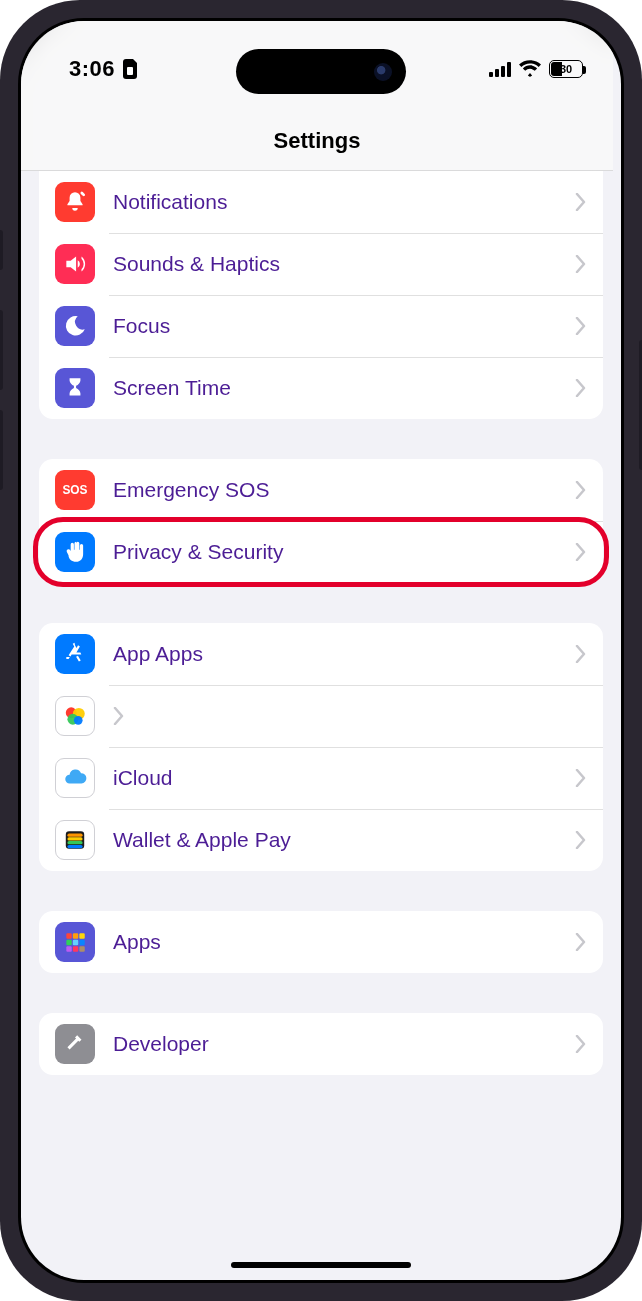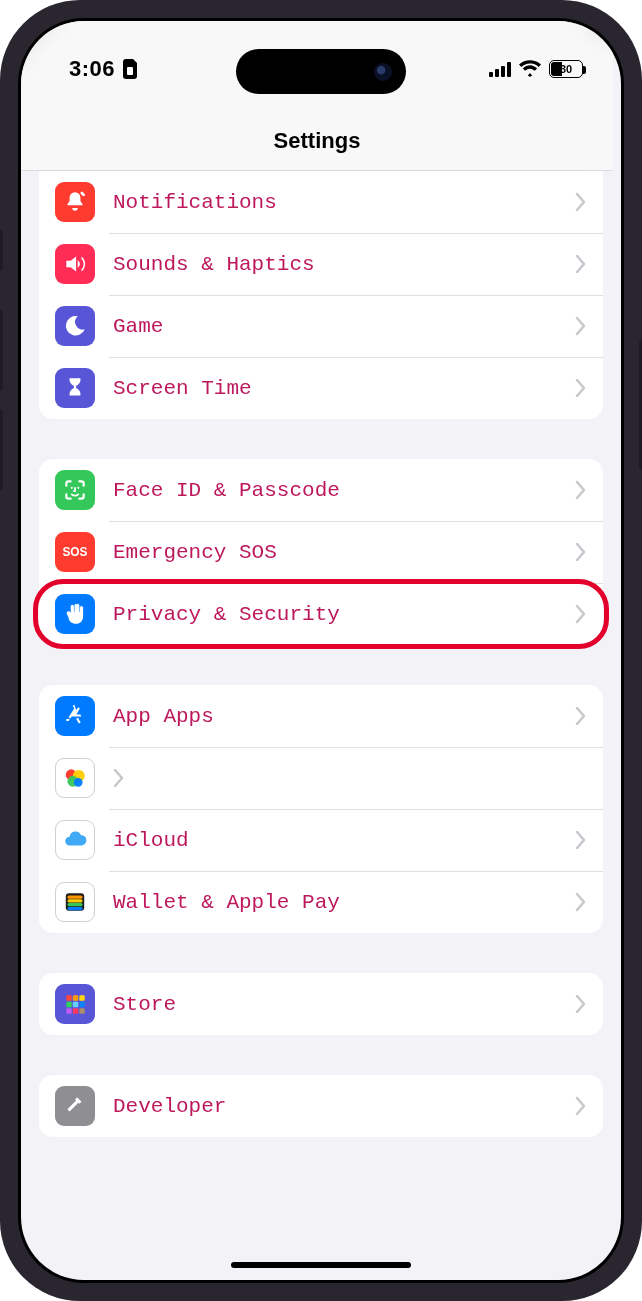--- a/index.html
+++ b/index.html
@@ -110,21 +110,21 @@
     content:"";
     position:absolute; top:0; left:70px; right:0; height:1px;
     background: rgba(0,0,0,0.12);
   }
   .row .icon-box {
     width: 40px; height: 40px; border-radius: 9px;
     display:flex; align-items:center; justify-content:center;
     flex: 0 0 40px; margin-right: 18px;
     color:#fff;
   }
-  .row .label { font-size: 21px; flex: 1 1 auto; color:#be185d;font-family:Liberation Mono, monospace; }
+  .row .label { font-size: 21px; flex: 1 1 auto; color:#4c1d95; }
   .row .chev  { flex: 0 0 auto; color:#c7c7cc; }
   .row .chev svg { width: 12px; height: 18px; display:block; }
 
   
   .row.highlight::after {
     content:"";
     position:absolute;
     top:-4px; bottom:-4px; left:-6px; right:-6px;
     border: 5px solid #e3002b;
     border-radius: 30px;
@@ -224,21 +224,21 @@
                     <use href="#chev"></use>
                   </svg>
                 </div>
               </div>
               <div class="row">
                 <div class="icon-box bg-indigo">
                   <svg width="26" height="26" viewBox="0 0 24 24">
                     <use href="#moon-icon"></use>
                   </svg>
                 </div>
-                <div class="label">Game</div>
+                <div class="label">Focus</div>
                 <div class="chev">
                   <svg viewBox="0 0 10 18">
                     <use href="#chev"></use>
                   </svg>
                 </div>
               </div>
               <div class="row">
                 <div class="icon-box bg-indigo">
                   <svg width="26" height="26" viewBox="0 0 24 24">
                     <use href="#hourglass-icon"></use>
@@ -247,33 +247,20 @@
                 <div class="label">Screen Time</div>
                 <div class="chev">
                   <svg viewBox="0 0 10 18">
                     <use href="#chev"></use>
                   </svg>
                 </div>
               </div>
             </div>
             <div class="group">
               <div class="row">
-                <div class="icon-box bg-green">
-                  <svg width="26" height="26" viewBox="0 0 24 24">
-                    <use href="#faceid-icon"></use>
-                  </svg>
-                </div>
-                <div class="label">Face ID &amp; Passcode</div>
-                <div class="chev">
-                  <svg viewBox="0 0 10 18">
-                    <use href="#chev"></use>
-                  </svg>
-                </div>
-              </div>
-              <div class="row">
                 <div class="icon-box bg-red">
                   <svg width="26" height="26" viewBox="0 0 24 24">
                     <use href="#sos-icon"></use>
                   </svg>
                 </div>
                 <div class="label">Emergency SOS</div>
                 <div class="chev">
                   <svg viewBox="0 0 10 18">
                     <use href="#chev"></use>
                   </svg>
@@ -346,21 +333,21 @@
                 </div>
               </div>
             </div>
             <div class="group">
               <div class="row">
                 <div class="icon-box bg-purple">
                   <svg width="26" height="26" viewBox="0 0 24 24">
                     <use href="#apps-grid-icon"></use>
                   </svg>
                 </div>
-                <div class="label">Store</div>
+                <div class="label">Apps</div>
                 <div class="chev">
                   <svg viewBox="0 0 10 18">
                     <use href="#chev"></use>
                   </svg>
                 </div>
               </div>
             </div>
             <div class="group">
               <div class="row">
                 <div class="icon-box bg-grey">

